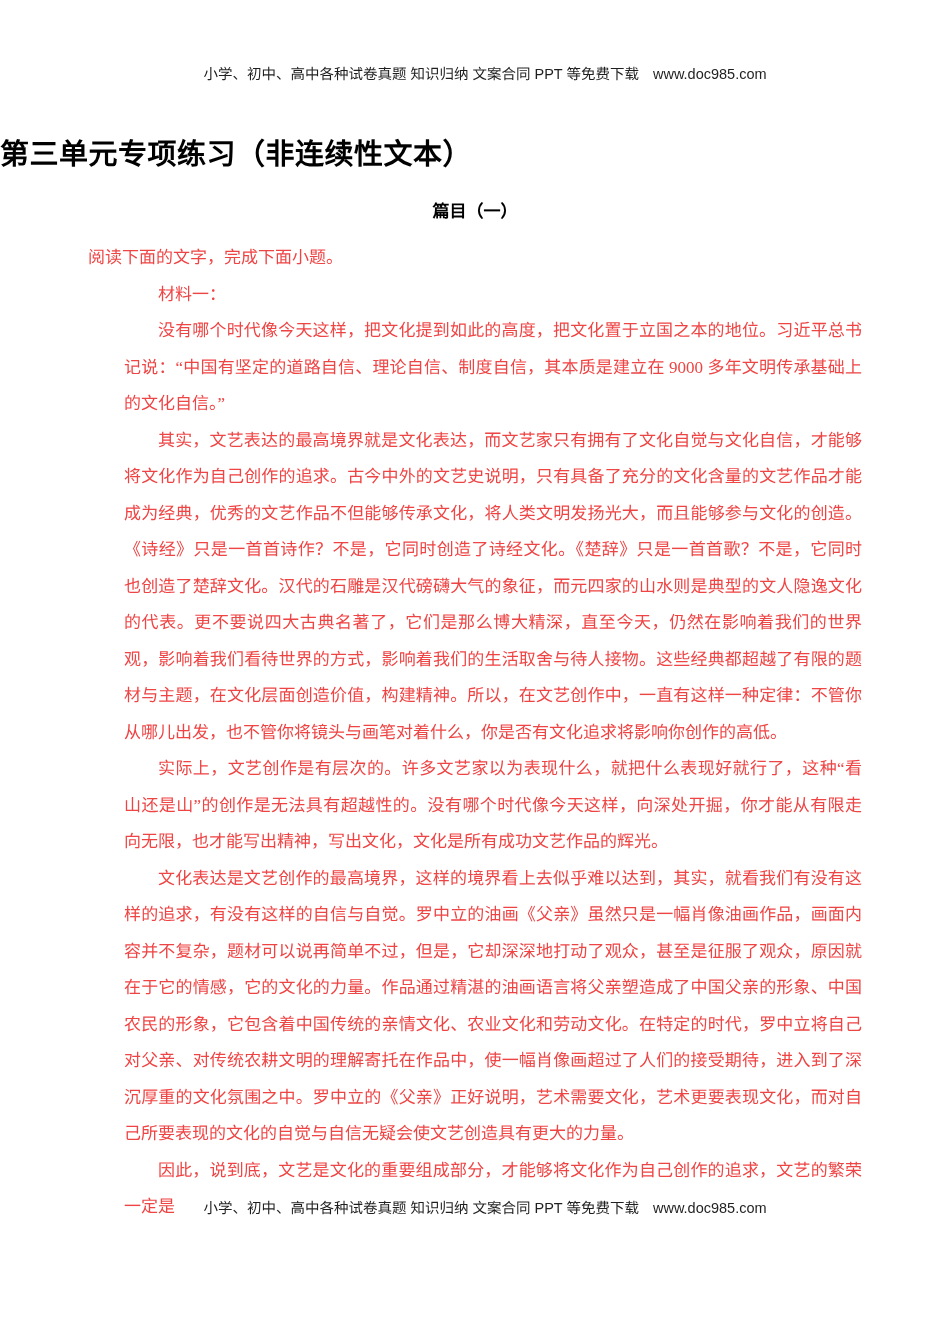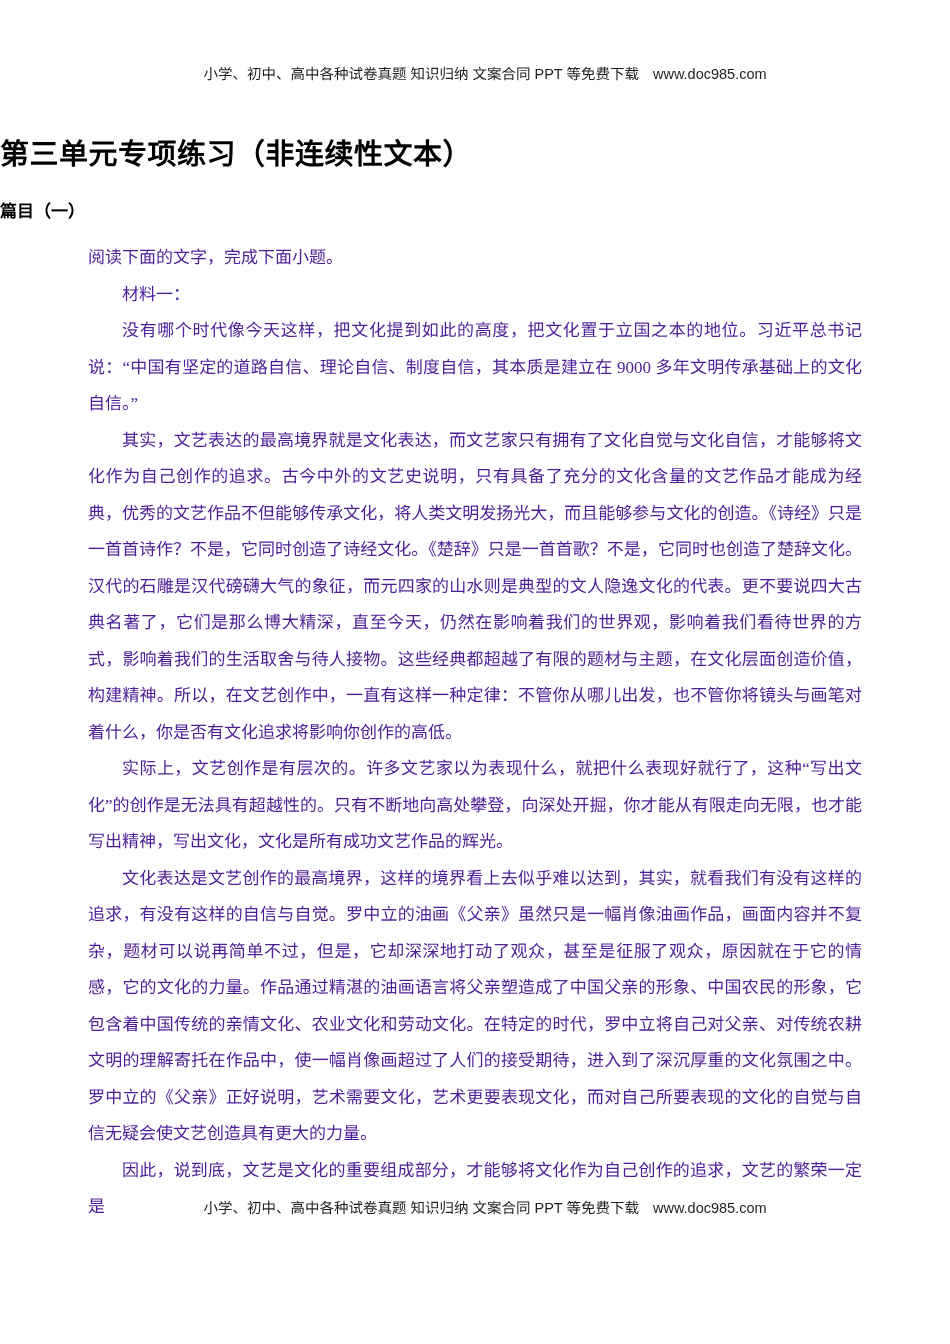--- a/index.html
+++ b/index.html
@@ -42,42 +42,44 @@
     line-height: 1.1;
     color: #000000;
     letter-spacing: 0.5px;
   }
   .doc-subtitle {
     position: absolute;
     top: 203px;
     left: 0;
     width: 100%;
     margin: 0;
+    text-align: center;
     font-family: "Liberation Sans", "DejaVu Sans", sans-serif;
     font-weight: 700;
     font-size: 17px;
     line-height: 1.1;
     color: #000000;
   }
   .body-text {
     position: absolute;
     left: 88px;
     top: 240px;
     width: 774px;
     font-size: 17px;
     line-height: 36.5px;
-    color: #4c1d95;
+    color: #ef4444;
     text-align: justify;
     text-justify: inter-ideograph;
   }
   .body-text p {
     margin: 0;
   }
   .body-text p.indent {
     text-indent: 2em;
+    margin-left: 36px;
   }
 </style>
 </head>
 <body>
 
 <div class="page">
 
   <div class="site-bar top">
     <span>小学、初中、高中各种试卷真题 知识归纳 文案合同 PPT 等免费下载</span><span class="url">www.doc985.com</span>
   </div>
@@ -85,21 +87,21 @@
   <h1 class="doc-title">第三单元专项练习（非连续性文本）</h1>
 
   <h2 class="doc-subtitle">篇目（一）</h2>
 
   <div class="body-text">
 
   <p class="">阅读下面的文字，完成下面小题。</p>
       <p class="indent">材料一：</p>
       <p class="indent">没有哪个时代像今天这样，把文化提到如此的高度，把文化置于立国之本的地位。习近平总书记说：“中国有坚定的道路自信、理论自信、制度自信，其本质是建立在 9000 多年文明传承基础上的文化自信。”</p>
       <p class="indent">其实，文艺表达的最高境界就是文化表达，而文艺家只有拥有了文化自觉与文化自信，才能够将文化作为自己创作的追求。古今中外的文艺史说明，只有具备了充分的文化含量的文艺作品才能成为经典，优秀的文艺作品不但能够传承文化，将人类文明发扬光大，而且能够参与文化的创造。《诗经》只是一首首诗作？不是，它同时创造了诗经文化。《楚辞》只是一首首歌？不是，它同时也创造了楚辞文化。汉代的石雕是汉代磅礴大气的象征，而元四家的山水则是典型的文人隐逸文化的代表。更不要说四大古典名著了，它们是那么博大精深，直至今天，仍然在影响着我们的世界观，影响着我们看待世界的方式，影响着我们的生活取舍与待人接物。这些经典都超越了有限的题材与主题，在文化层面创造价值，构建精神。所以，在文艺创作中，一直有这样一种定律：不管你从哪儿出发，也不管你将镜头与画笔对着什么，你是否有文化追求将影响你创作的高低。</p>
-      <p class="indent">实际上，文艺创作是有层次的。许多文艺家以为表现什么，就把什么表现好就行了，这种“写出文化”的创作是无法具有超越性的。只有不断地向高处攀登，向深处开掘，你才能从有限走向无限，也才能写出精神，写出文化，文化是所有成功文艺作品的辉光。</p>
+      <p class="indent">实际上，文艺创作是有层次的。许多文艺家以为表现什么，就把什么表现好就行了，这种“看山还是山”的创作是无法具有超越性的。没有哪个时代像今天这样，向深处开掘，你才能从有限走向无限，也才能写出精神，写出文化，文化是所有成功文艺作品的辉光。</p>
       <p class="indent">文化表达是文艺创作的最高境界，这样的境界看上去似乎难以达到，其实，就看我们有没有这样的追求，有没有这样的自信与自觉。罗中立的油画《父亲》虽然只是一幅肖像油画作品，画面内容并不复杂，题材可以说再简单不过，但是，它却深深地打动了观众，甚至是征服了观众，原因就在于它的情感，它的文化的力量。作品通过精湛的油画语言将父亲塑造成了中国父亲的形象、中国农民的形象，它包含着中国传统的亲情文化、农业文化和劳动文化。在特定的时代，罗中立将自己对父亲、对传统农耕文明的理解寄托在作品中，使一幅肖像画超过了人们的接受期待，进入到了深沉厚重的文化氛围之中。罗中立的《父亲》正好说明，艺术需要文化，艺术更要表现文化，而对自己所要表现的文化的自觉与自信无疑会使文艺创造具有更大的力量。</p>
       <p class="indent">因此，说到底，文艺是文化的重要组成部分，才能够将文化作为自己创作的追求，文艺的繁荣一定是</p>
     </div>
 
   <div class="site-bar bottom">
     <span>小学、初中、高中各种试卷真题 知识归纳 文案合同 PPT 等免费下载</span><span class="url">www.doc985.com</span>
   </div>
 
 </div>
 

